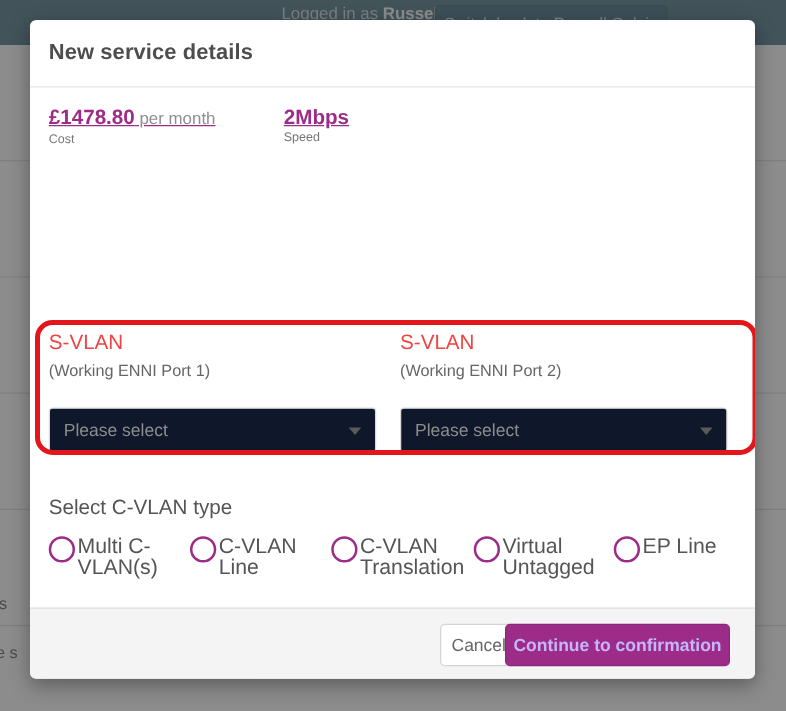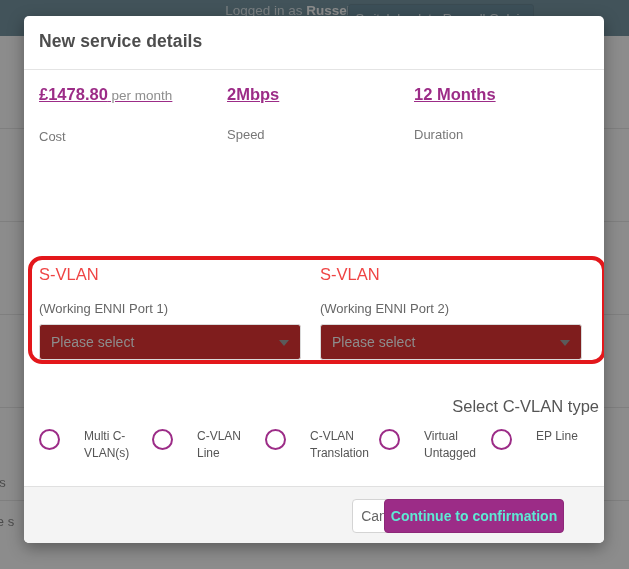--- a/index.html
+++ b/index.html
@@ -156,22 +156,22 @@
     white-space: nowrap;
     line-height: 20px;
     text-decoration: underline;
   }
   .stat-value .suffix {
     font-size: 13.5px;
     font-weight: normal;
     color: #8e8e8e;
   }
   .stat-label {
-    margin-top: 24px;
-    font-size: 13px;
+    margin-top: 0;
+    font-size: 10px;
     color: #777777;
     line-height: 14px;
   }
 
   
   .field-block {
     position: absolute;
     left: 15px;
     top: 96px;
     width: 285px;
@@ -257,27 +257,27 @@
   .svlan-col-2 { left: 296px; }
   .svlan-title {
     font-size: 16.5px;
     color: #ef4444;
     line-height: 20px;
   }
   .svlan-sub {
     font-size: 13px;
     color: #666666;
     line-height: 17px;
-    margin-top: 16px;
+    margin-top: 4px;
   }
   .select-box {
-    margin-top: 7px;
+    margin-top: 21px;
     width: 262px;
     height: 36px;
-    background: #7f1d1d;
+    background: #0f172a;
     border: 1px solid #dadada;
     border-radius: 3px;
     position: relative;
     box-sizing: border-box;
   }
   .select-text {
     position: absolute;
     left: 11px; top: 8px;
     font-size: 14px;
     color: #8d8d8d;
@@ -296,21 +296,20 @@
   .cvlan-section {
     position: absolute;
     left: 15px;
     top: 325px;
     width: 560px;
   }
   .cvlan-heading {
     font-size: 16.5px;
     color: #555555;
     line-height: 22px;
-    text-align: right;
   }
   .radio-row {
     position: absolute;
     left: 0;
     top: 33px;
     width: 560px;
     height: 50px;
   }
   .radio-item {
     position: absolute;
@@ -326,22 +325,22 @@
   .radio-circle {
     flex: none;
     width: 17px;
     height: 17px;
     border: 2.5px solid #9c2c87;
     border-radius: 50%;
     background: #ffffff;
     margin-top: 1px;
   }
   .radio-label {
-    margin-left: 24px;
-    font-size: 12px;
+    margin-left: 2px;
+    font-size: 17px;
     color: #555555;
     line-height: 17px;
   }
 
   
   .modal-footer {
     position: absolute;
     left: 0; top: 470px;
     width: 580px;
     height: 57px;
@@ -361,26 +360,26 @@
   }
   .btn-cancel {
     right: 190px;
     width: 62px;
     height: 34px;
     background: #ffffff;
     border: 1px solid #d4d4d4;
     color: #666666;
   }
   .btn-primary {
-    right: 40px;
+    right: 20px;
     width: 180px;
     height: 34px;
     background: #9c2c87;
     border: 1px solid #8d2879;
-    color: #5eead4;
+    color: #c4b5fd;
     font-weight: bold;
   }
 </style>
 </head>
 <body>
 
 <div class="screen">
 
   <div class="bg-page">
     <div class="bg-topbar">
@@ -410,24 +409,20 @@
 
       <div class="stats">
         <div class="stat stat-1">
           <div class="stat-value"><span>£1478.80</span><span class="suffix"> per month</span></div>
           <div class="stat-label">Cost</div>
         </div>
         <div class="stat stat-2">
           <div class="stat-value">2Mbps</div>
           <div class="stat-label">Speed</div>
         </div>
-        <div class="stat stat-3">
-          <div class="stat-value">12 Months</div>
-          <div class="stat-label">Duration</div>
-        </div>
       </div>
 
 
       <div class="svlan-row">
         <div class="svlan-col svlan-col-1">
           <div class="svlan-title">S-VLAN</div>
           <div class="svlan-sub">(Working ENNI Port 1)</div>
           <div class="select-box">
             <span class="select-text">Please select</span>
             <span class="select-caret"></span>

